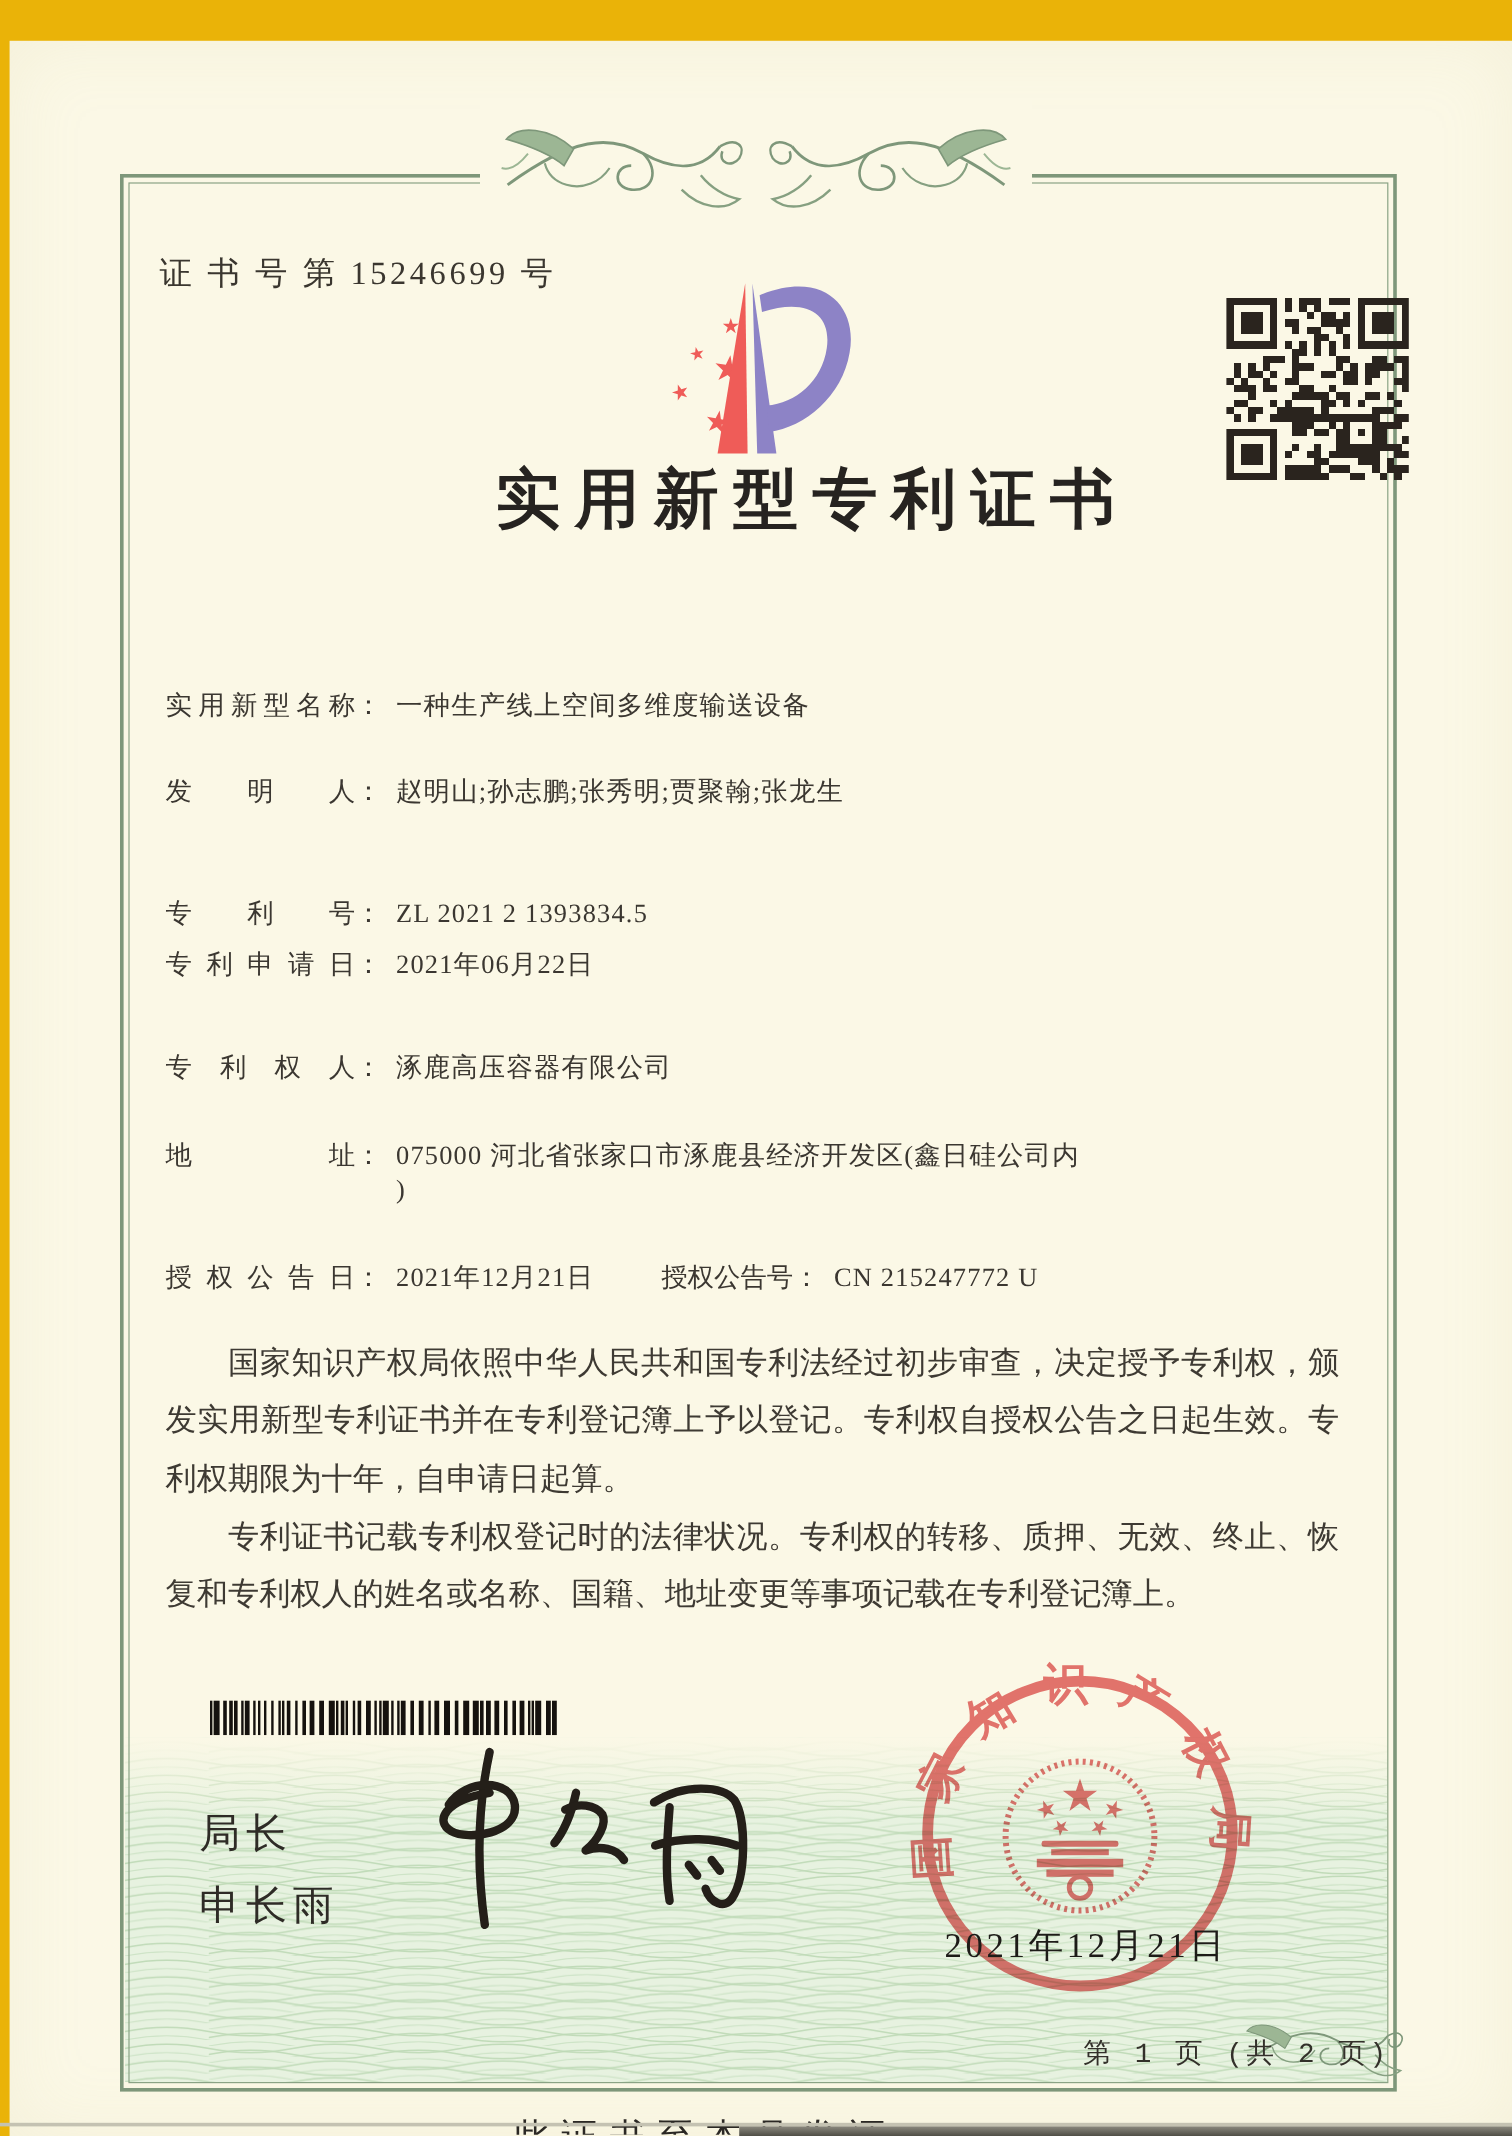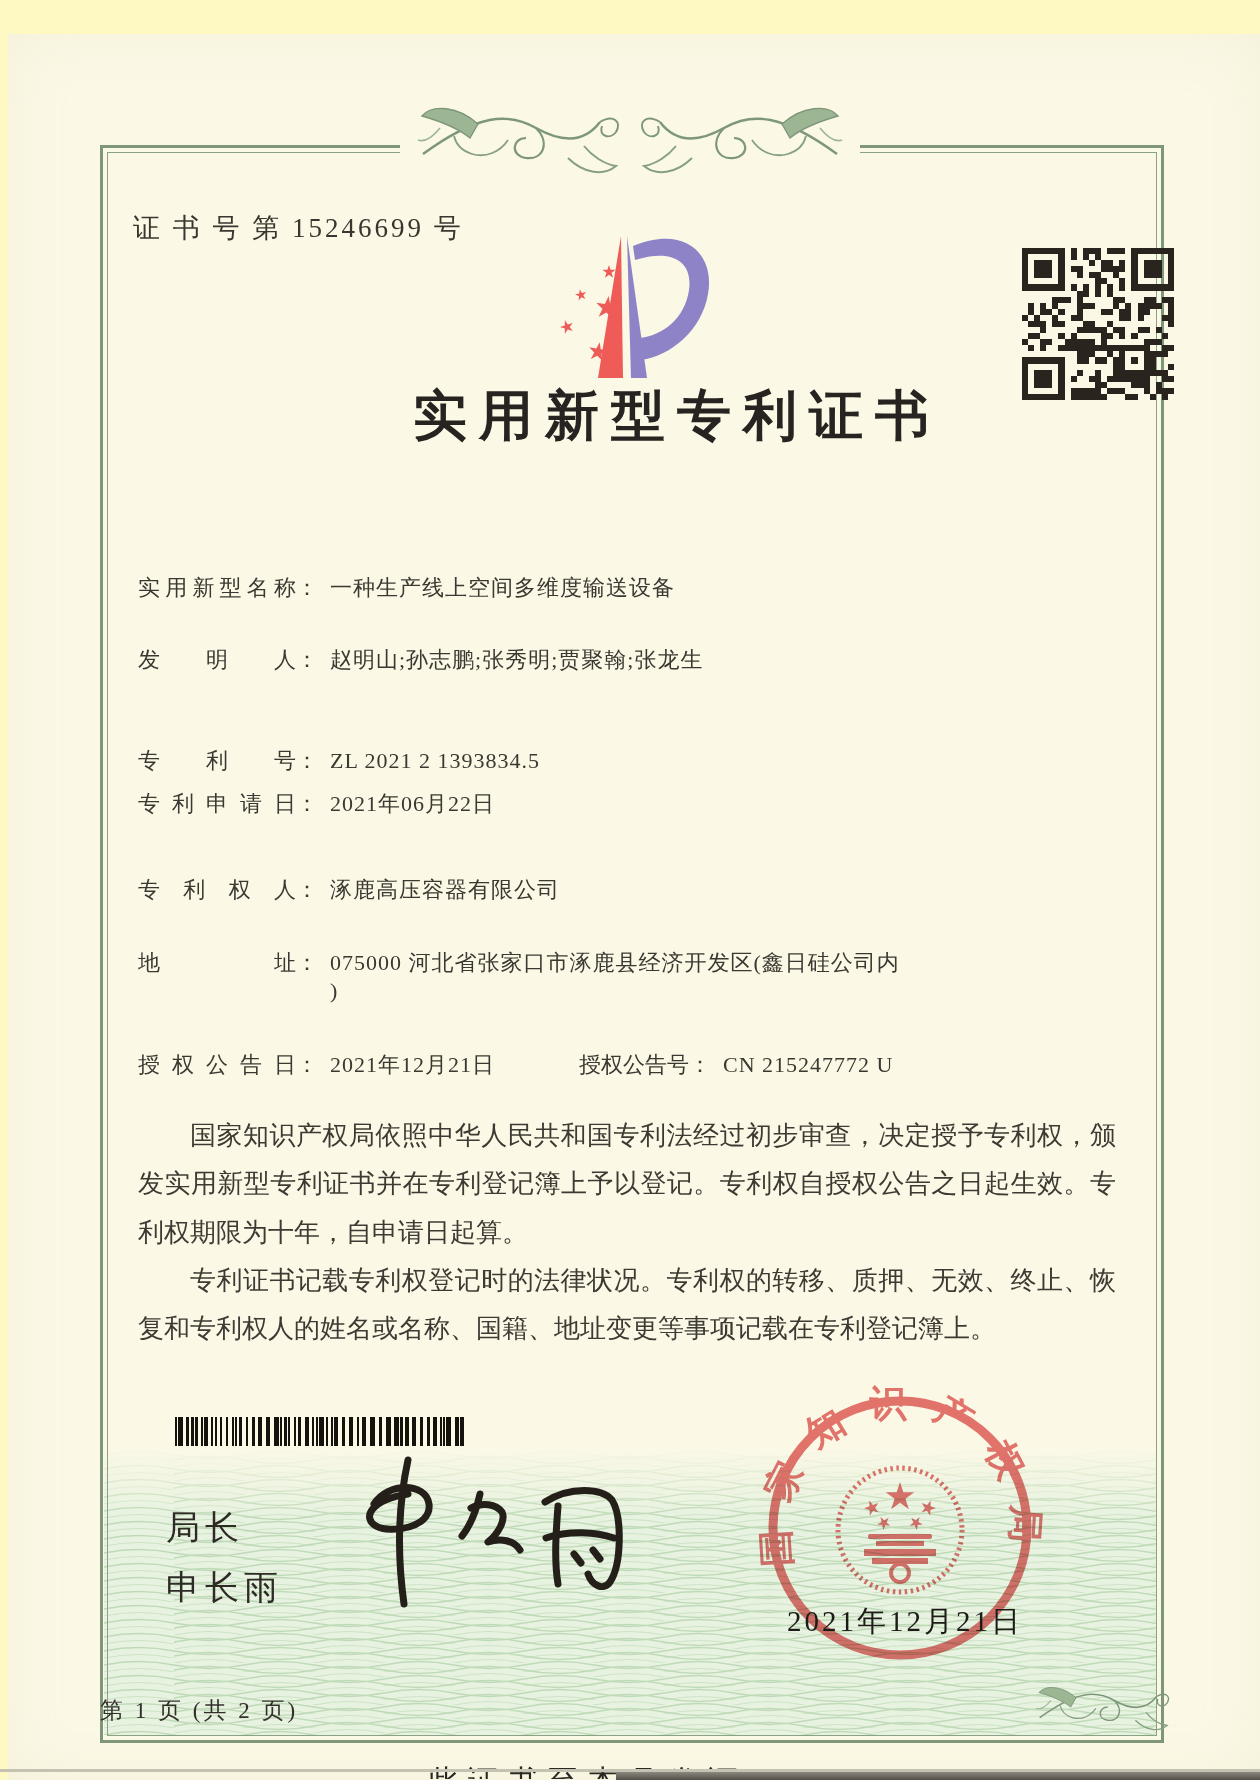--- a/index.html
+++ b/index.html
@@ -1,21 +1,21 @@
 <!DOCTYPE html>
 <html><head>
 <meta charset="utf-8">
 <style>
   :root{
     --paper:#fbf8e6; --green:#7e977a; --green2:#8aa385; --ink:#35312c;
     --sealred:#e26767; --logored:#ef5c58; --logopurple:#8d83c6;
   }
   html,body{margin:0;padding:0;background:#ffffff;}
   body{font-family:"Liberation Serif","DejaVu Serif",serif;color:var(--ink);}
-  #stage{position:relative;width:1260px;height:1780px;overflow:hidden;background:#fef9c3;}
+  #stage{position:relative;width:1260px;height:1780px;overflow:hidden;background:#eab308;}
   .abs{position:absolute;}
   
   #paper{left:8px;top:34px;width:1252px;height:1746px;background:var(--paper);
     box-shadow:inset 0 0 60px rgba(210,200,150,.15);}
   
   #frame{left:100px;top:145px;width:1058px;height:1592px;border:3px solid var(--green);z-index:3;}
   #frame .inner{position:absolute;inset:4px;border:1px solid var(--green2);}
   
   #guilloche{left:104px;top:1448px;width:1052px;height:287px;z-index:1;}
   #guilloche .fade{position:absolute;left:0;top:0;width:100%;height:70px;
@@ -23,31 +23,31 @@
   
   .certnum{left:133px;top:210px;font-size:27px;letter-spacing:3px;color:#3a362f;z-index:4;}
   .title{left:100px;top:380px;width:1058px;text-align:center;font-size:54px;font-weight:700;
     letter-spacing:12px;color:#262320;z-index:4;padding-left:48px;}
   .frow{left:138px;width:990px;font-size:22px;color:#3b3731;z-index:4;white-space:nowrap;}
   .flabel{display:inline-block;width:158px;text-align:justify;text-align-last:justify;vertical-align:top;}
   .colon{display:inline-block;width:26px;}
   .fvalue{margin-left:8px;letter-spacing:1px;}
   .value2{margin-left:192px;letter-spacing:1px;}
   .grantrow{display:flex;}
-  .grantrow .right{margin-left:84px;}
+  .grantrow .right{margin-left:56px;}
   #paras{left:138px;top:1112px;width:978px;z-index:4;font-size:26px;line-height:1.86;
     text-align:justify;color:#3e3a33;font-family:Liberation Serif, serif;}
   #paras p{margin:0;text-indent:2em;}
   .director{left:166px;font-size:34px;letter-spacing:5px;color:#2e2b26;z-index:4;}
   #sig{left:330px;top:1442px;z-index:4;}
   #sealwrap{left:750px;top:1378px;z-index:5;opacity:.9;mix-blend-mode:multiply;}
   .sealdate{left:705px;top:1602px;width:400px;text-align:center;font-size:29px;letter-spacing:3px;
     color:#1d1b18;z-index:6;}
-  .footer{left:100px;top:1695px;width:1058px;text-align:left;font-size:23px;letter-spacing:3px;
-    color:#33302a;z-index:4;}
+  .footer{left:100px;top:1695px;width:1058px;text-align:right;font-size:23px;letter-spacing:3px;
+    color:#33302a;z-index:4;font-family:Liberation Mono, monospace;}
   
   #clip-text{left:428px;top:1766px;width:340px;height:13px;overflow:hidden;z-index:4;
     font-size:30px;letter-spacing:10px;color:#2b2824;line-height:1;}
   
   #edge-line{left:0;top:1769px;width:1260px;height:3px;background:#c4c2b2;z-index:7;}
   #edge-dark{left:616px;top:1772px;width:644px;height:8px;z-index:8;
     background:linear-gradient(#8a887e,#504e46);}
   svg{display:block;}
 </style>
 </head>

